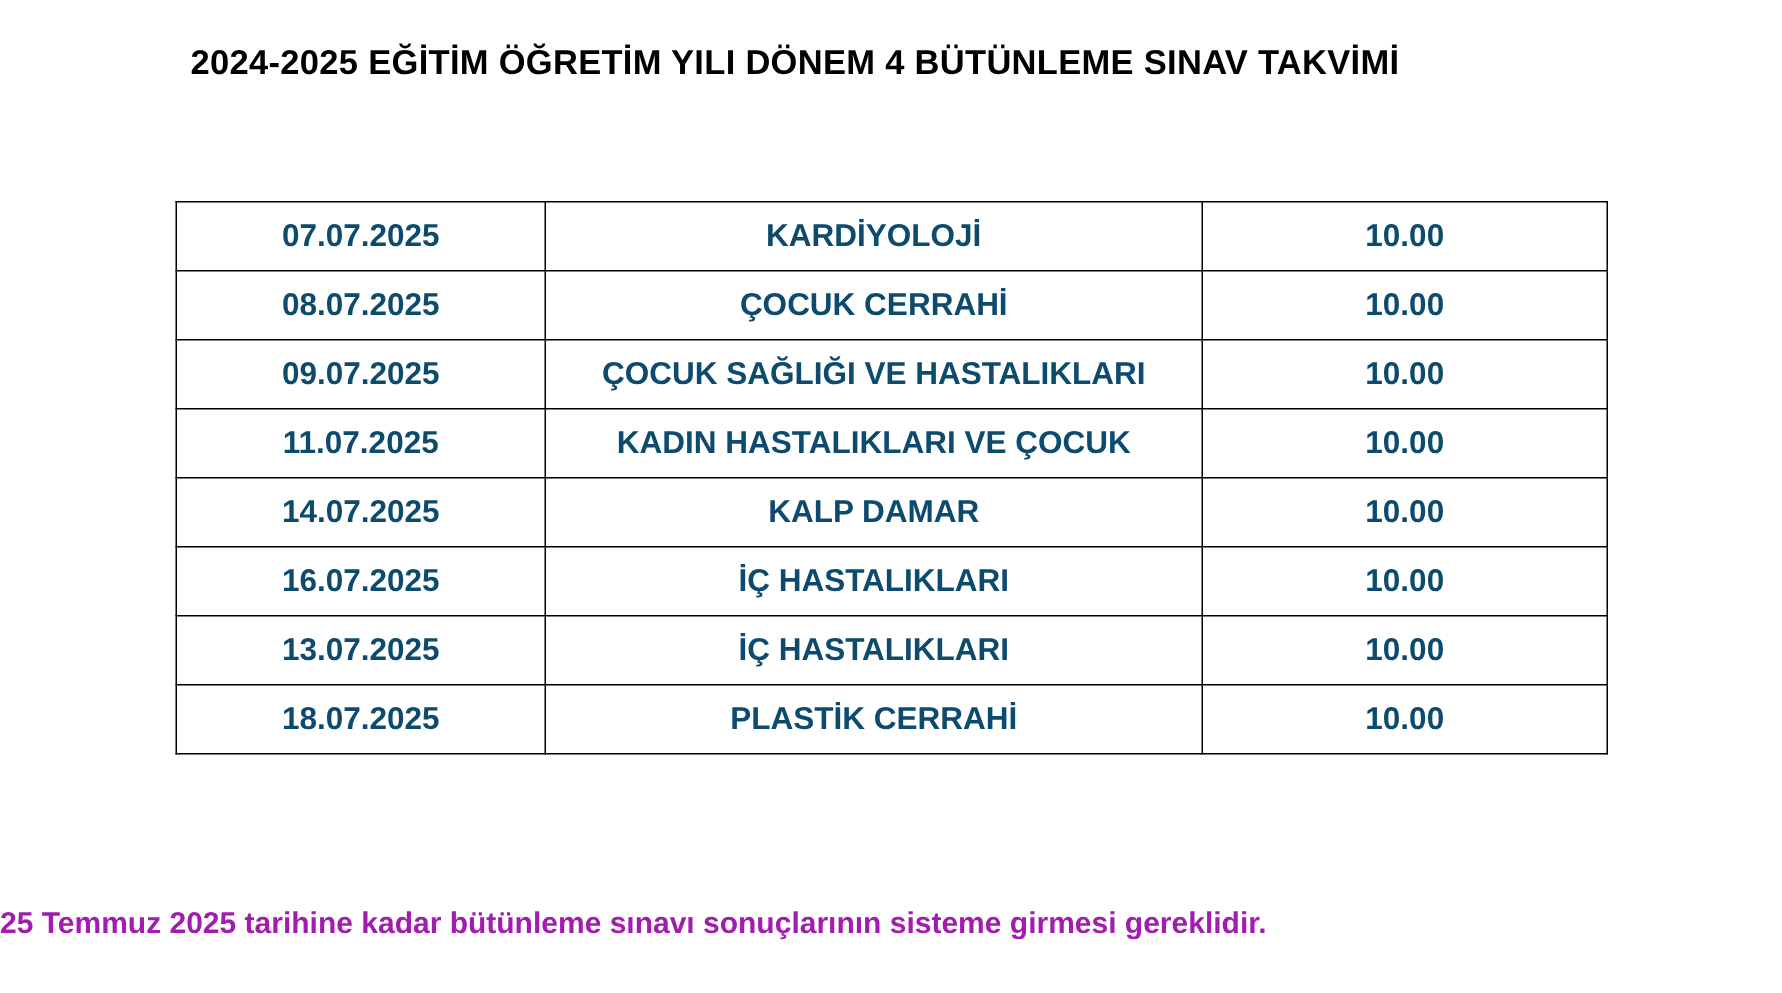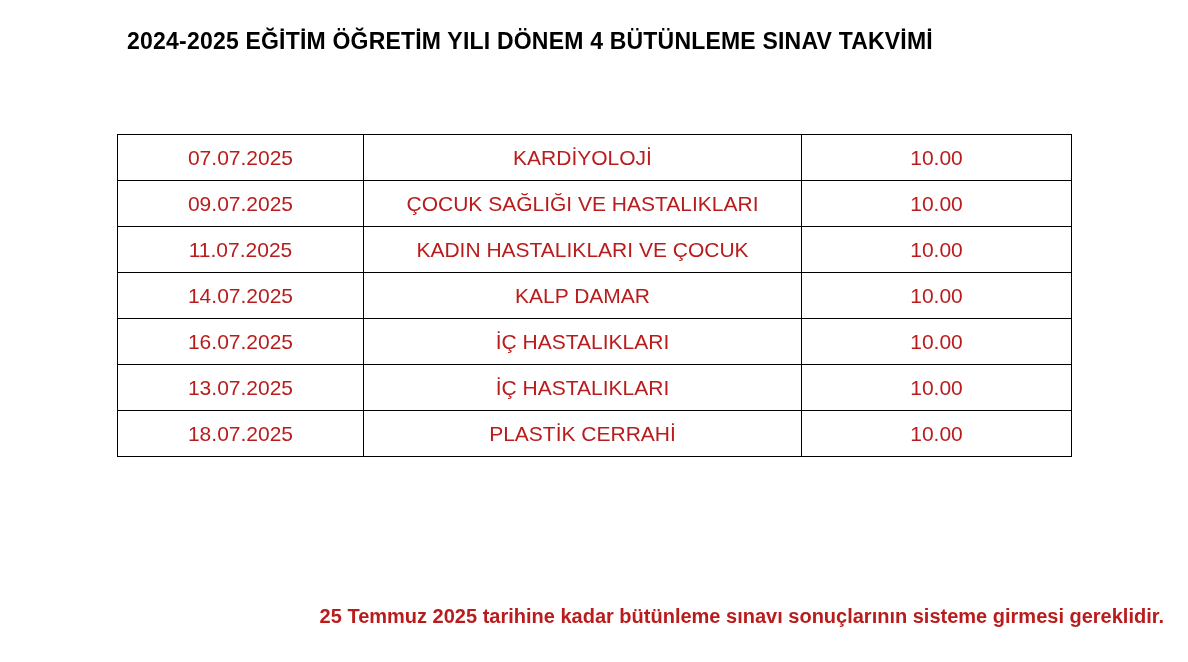--- a/index.html
+++ b/index.html
@@ -41,60 +41,65 @@
     width: 954px;
     border-collapse: collapse;
     table-layout: fixed;
   }
 
   .exam-table td {
     border: 1px solid #000000;
     height: 45px;
     padding: 0 6px;
     font-size: 21px;
-    font-weight: normal;
-    color: #b91c1c;
+    font-weight: bold;
+    color: #0c4a6e;
     text-align: center;
     vertical-align: middle;
     white-space: nowrap;
     overflow: hidden;
   }
 
   .col-date { width: 246px; }
   .col-branch { width: 438px; }
   .col-time { width: 270px; }
 
   .footer-note {
     position: absolute;
     top: 605px;
     left: 0;
     width: 1164px;
-    text-align: right;
+    text-align: left;
     font-size: 20px;
     font-weight: bold;
-    color: #b91c1c;
+    color: #a21caf;
   }
 </style>
 </head>
 <body>
 
 <div class="page">
 
   <div class="doc-title">2024-2025 EĞİTİM ÖĞRETİM YILI DÖNEM 4 BÜTÜNLEME SINAV TAKVİMİ</div>
 
   <table class="exam-table">
     <colgroup>
       <col class="col-date">
       <col class="col-branch">
       <col class="col-time">
     </colgroup>
     <tbody>
       <tr>
         <td>07.07.2025</td>
         <td>KARDİYOLOJİ</td>
+        <td>10.00</td>
+      </tr>
+      <tr>
+        <td>08.07.2025</td>
+        <td>ÇOCUK CERRAHİ</td>
         <td>10.00</td>
       </tr>
       <tr>
         <td>09.07.2025</td>
         <td>ÇOCUK SAĞLIĞI VE HASTALIKLARI</td>
         <td>10.00</td>
       </tr>
       <tr>
         <td>11.07.2025</td>
         <td>KADIN HASTALIKLARI VE ÇOCUK</td>

